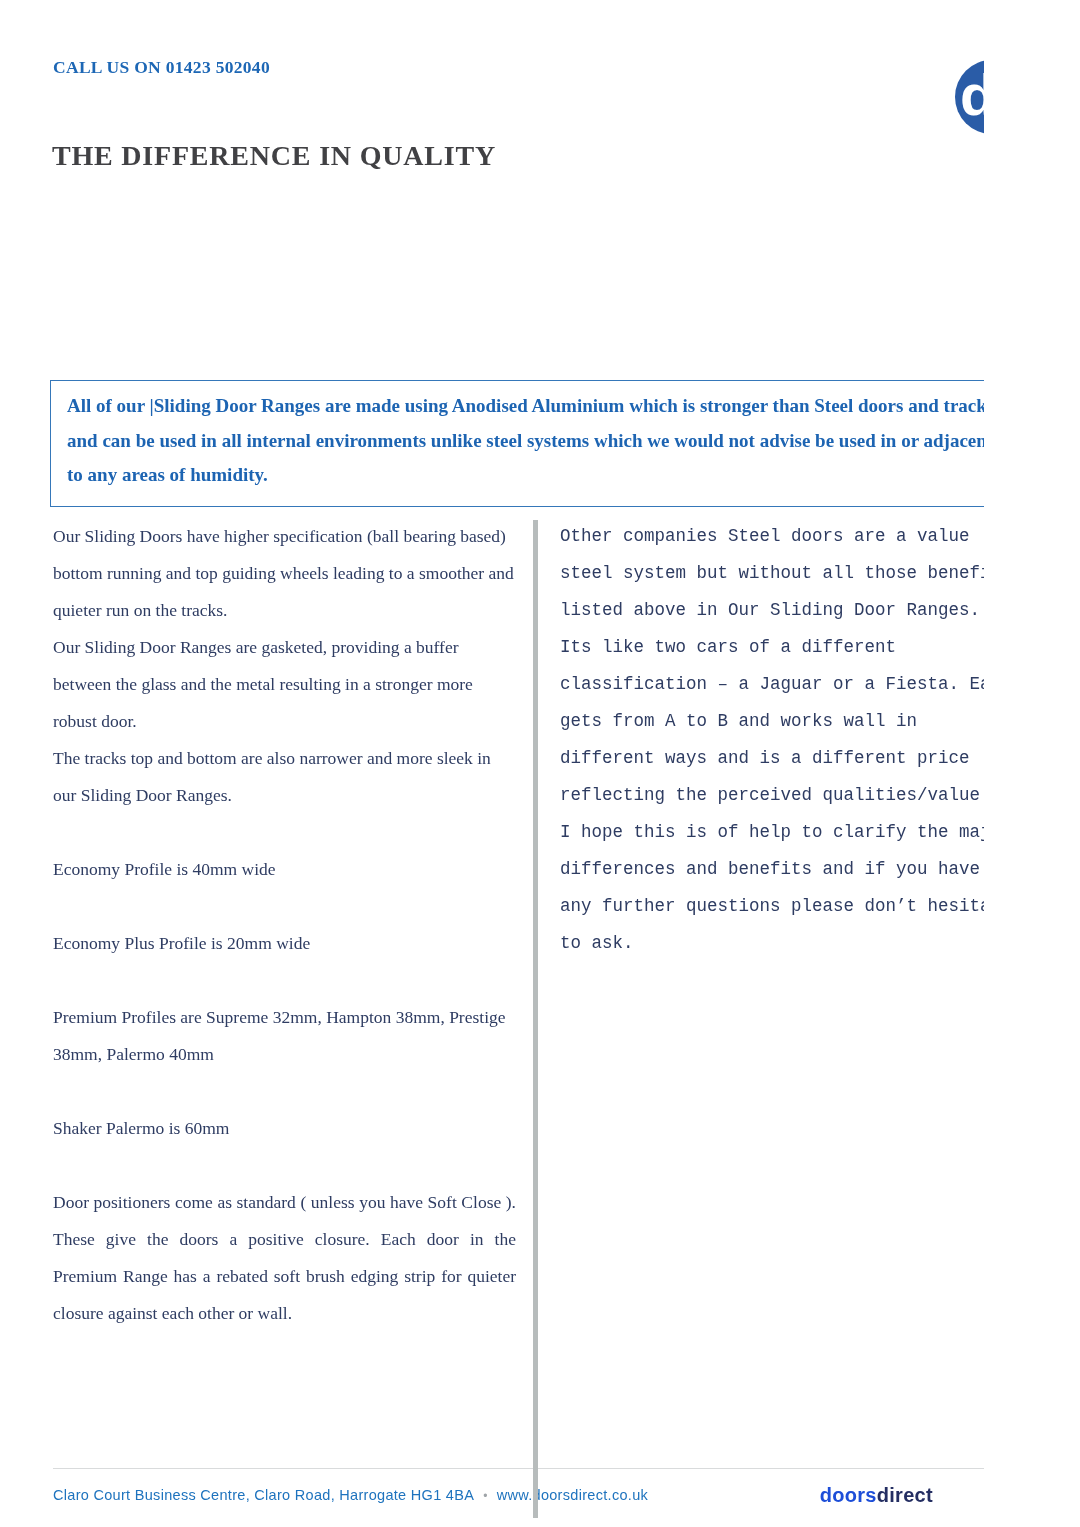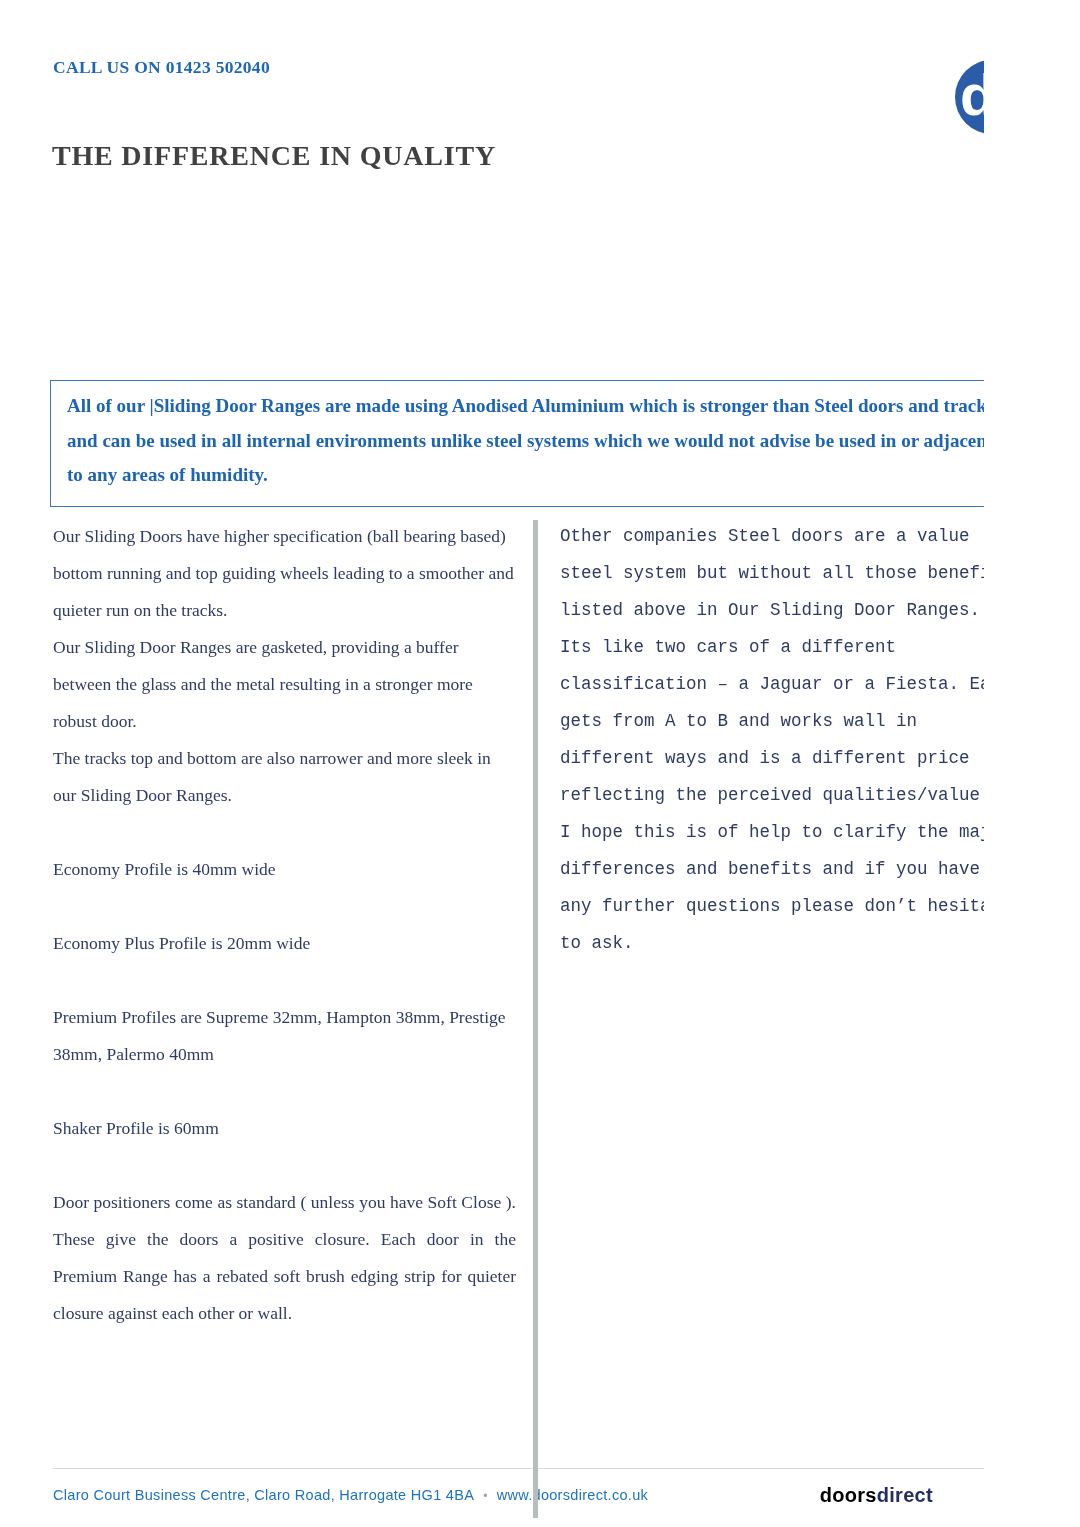--- a/index.html
+++ b/index.html
@@ -123,21 +123,21 @@
   .wordmark {
     position: absolute;
     right: 51px;
     top: 1484px;
     font-family: "Liberation Sans", sans-serif;
     font-weight: bold;
     font-size: 20px;
     letter-spacing: 0.3px;
     z-index: 2;
   }
-  .wm-doors  { color: #000000; margin-top: 41px; }
+  .wm-doors  { color: #1d4ed8; margin-top: 41px; }
   .wm-direct { color: #242e62; }
 </style>
 </head>
 <body>
 
 <div class="page">
 
   <div class="call-us">CALL US ON 01423 502040</div>
 
   <div class="logo">
@@ -151,21 +151,21 @@
   </div>
 
   <div class="columns">
     <div class="col-left">
       <p>Our Sliding Doors have higher specification (ball bearing based) bottom running and top guiding wheels leading to a smoother and quieter run on the tracks.</p>
       <p>Our Sliding Door Ranges are gasketed, providing a buffer between the glass and the metal resulting in a stronger more robust door.</p>
       <p>The tracks top and bottom are also narrower and more sleek in our Sliding Door Ranges.</p>
       <p class="spaced">Economy Profile is 40mm wide</p>
       <p class="spaced">Economy Plus Profile is 20mm wide</p>
       <p class="spaced">Premium Profiles are Supreme 32mm, Hampton 38mm, Prestige 38mm, Palermo 40mm</p>
-      <p class="spaced">Shaker Profile is 60mm</p>
+      <p class="spaced">Shaker Palermo is 60mm</p>
       <p class="spaced justify">Door positioners come as standard ( unless you have Soft Close ). These give the doors a positive closure. Each door in the Premium Range has a rebated soft brush edging strip for quieter closure against each other or wall.</p>
     </div>
     <div class="col-right">
       <p>Other companies Steel doors are a value steel system but without all those benefits listed above in Our Sliding Door Ranges.</p>
       <p>Its like two cars of a different classification – a Jaguar or a Fiesta. Each gets from A to B and works wall in different ways and is a different price reflecting the perceived qualities/value.</p>
       <p>I hope this is of help to clarify the major differences and benefits and if you have any further questions please don’t hesitate to ask.</p>
     </div>
   </div>
 
   <div class="divider-v"></div>

